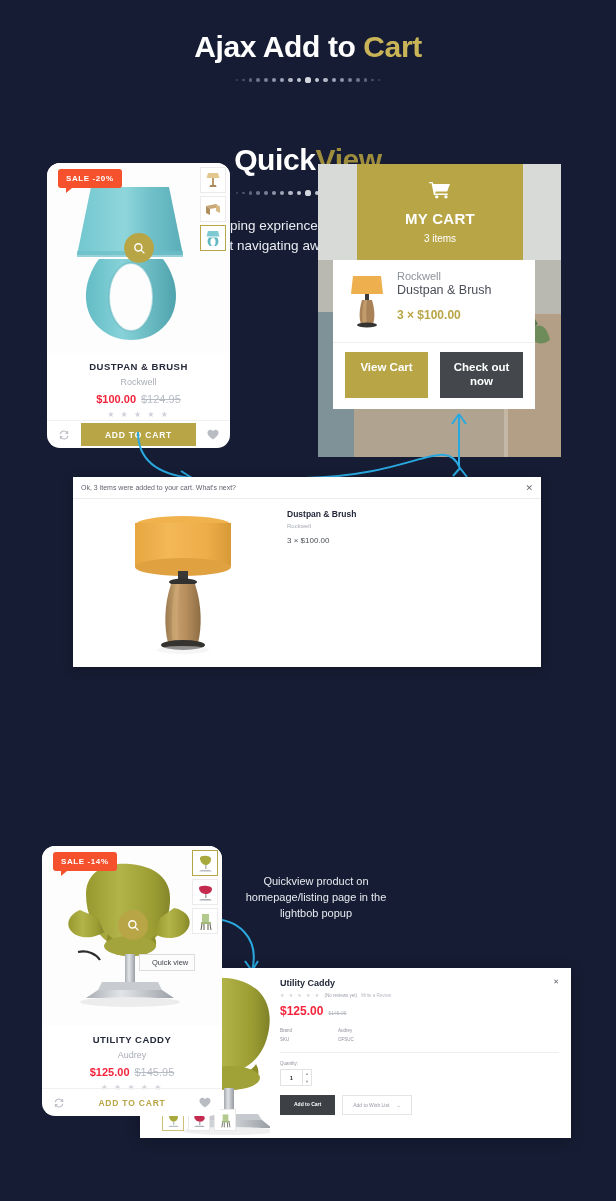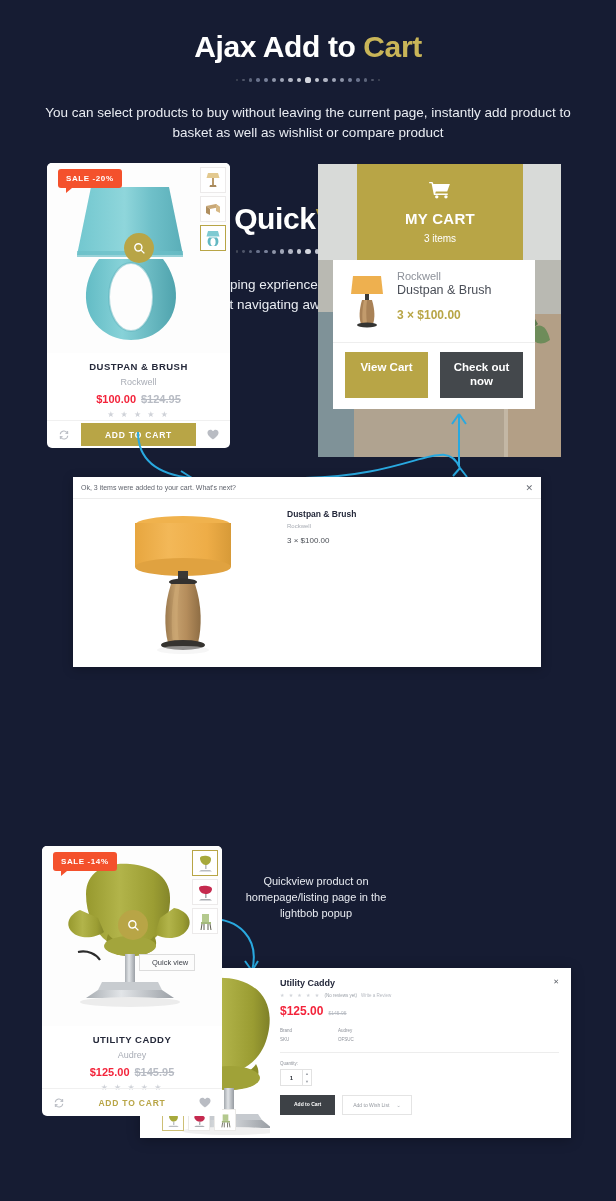--- a/index.html
+++ b/index.html
@@ -21,21 +21,21 @@
   .sec-title .gold2 { color: #9e8d3c; }
   .dots { margin: 13px auto 0; display: flex; justify-content: center; align-items: center; gap: 4px; height: 10px; }
   .dots i { display: block; border-radius: 50%; background: #3c4259; }
   .sec-sub {
     margin: 18px auto 0; width: 530px; text-align: center;
     font-size: 13.5px; line-height: 1.5; color: #e9ecf2; font-weight: 500;
   }
 
   
   .pcard {
-    position: absolute; background: #fff; border-radius: 5px; overflow: hidden;
+    position: absolute; background: #fff; border-radius: 13px; overflow: hidden;
   }
   .pcard-img { position: relative; background: #fdfdfd; overflow: hidden; }
   .badge {
     position: absolute; left: 11px; top: 6px; z-index: 6;
     background: #f4512c; color: #fff; font-size: 8px; font-weight: bold;
     letter-spacing: .6px; padding: 5px 8px 5px 8px; border-radius: 3px;
   }
   .badge::after {
     content: ""; position: absolute; left: 8px; bottom: -5px;
     border-left: 6px solid #f4512c; border-top: 5px solid #f4512c;
@@ -50,21 +50,21 @@
   .thumb-sq {
     width: 26px; height: 26px; background: #fff; border: 1px solid #eceaea;
     margin-bottom: 3px; display: flex; align-items: center; justify-content: center;
     overflow: hidden;
   }
   .thumb-sq.active { border-color: #b8a546; }
   .pcard-body { text-align: center; padding: 8px 6px 6px; }
   .p-name { font-size: 9.5px; font-weight: bold; color: #25293a; letter-spacing: .5px; }
   .p-brand { font-size: 9px; color: #a9adb6; margin-top: 5px; }
   .p-price { margin-top: 6px; font-size: 11px; font-weight: bold; color: #f3243b; }
-  .p-price .old { color: #b8bcc4; text-decoration: line-through; font-weight: bold; margin-left: 5px; }
+  .p-price .old { color: #b8bcc4; text-decoration: line-through; font-weight: normal; margin-left: 5px; }
   .stars { margin-top: 5px; color: #cfd2d8; font-size: 8px; letter-spacing: 2px; }
   .pcard-actions {
     display: flex; align-items: stretch; border-top: 1px solid #f0f0f0; height: 28px;
   }
   .act-ico {
     width: 34px; display: flex; align-items: center; justify-content: center;
     color: #b9bcc3; font-size: 11px;
   }
   .atc {
     flex: 1; display: flex; align-items: center; justify-content: center;
@@ -193,21 +193,20 @@
       <i style="width: 4.9px; height: 4.9px; background: rgb(194, 198, 209);"></i>
       <i style="width: 4.6px; height: 4.6px; background: rgb(177, 181, 196);"></i>
       <i style="width: 4.3px; height: 4.3px; background: rgb(159, 165, 183);"></i>
       <i style="width: 4px; height: 4px; background: rgb(142, 149, 169);"></i>
       <i style="width: 3.8px; height: 3.8px; background: rgb(121, 129, 154);"></i>
       <i style="width: 3.5px; height: 3.5px; background: rgb(105, 114, 140);"></i>
       <i style="width: 3.2px; height: 3.2px; background: rgb(92, 100, 122);"></i>
       <i style="width: 2.9px; height: 2.9px; background: rgb(79, 85, 105);"></i>
       <i style="width: 2.6px; height: 2.6px; background: rgb(66, 71, 87);"></i>
     </div>
-  <div class="sec-sub">You can select products to buy without leaving the current page, instantly add product to basket as well as wishlist or compare product</div>
 </div>
 
 <div class="pcard" style="left:47px; top:163px; width:183px; height:285px;">
   <div class="pcard-img" style="height:190px;">
     <div class="badge">SALE -20%</div>
 
     <svg viewBox="0 0 183 190" width="183" height="190" style="position:absolute;left:0;top:0">
       <defs>
         <linearGradient id="tealShade" x1="0" y1="0" x2="1" y2="0">
           <stop offset="0%" stop-color="#72c7cf"></stop>

